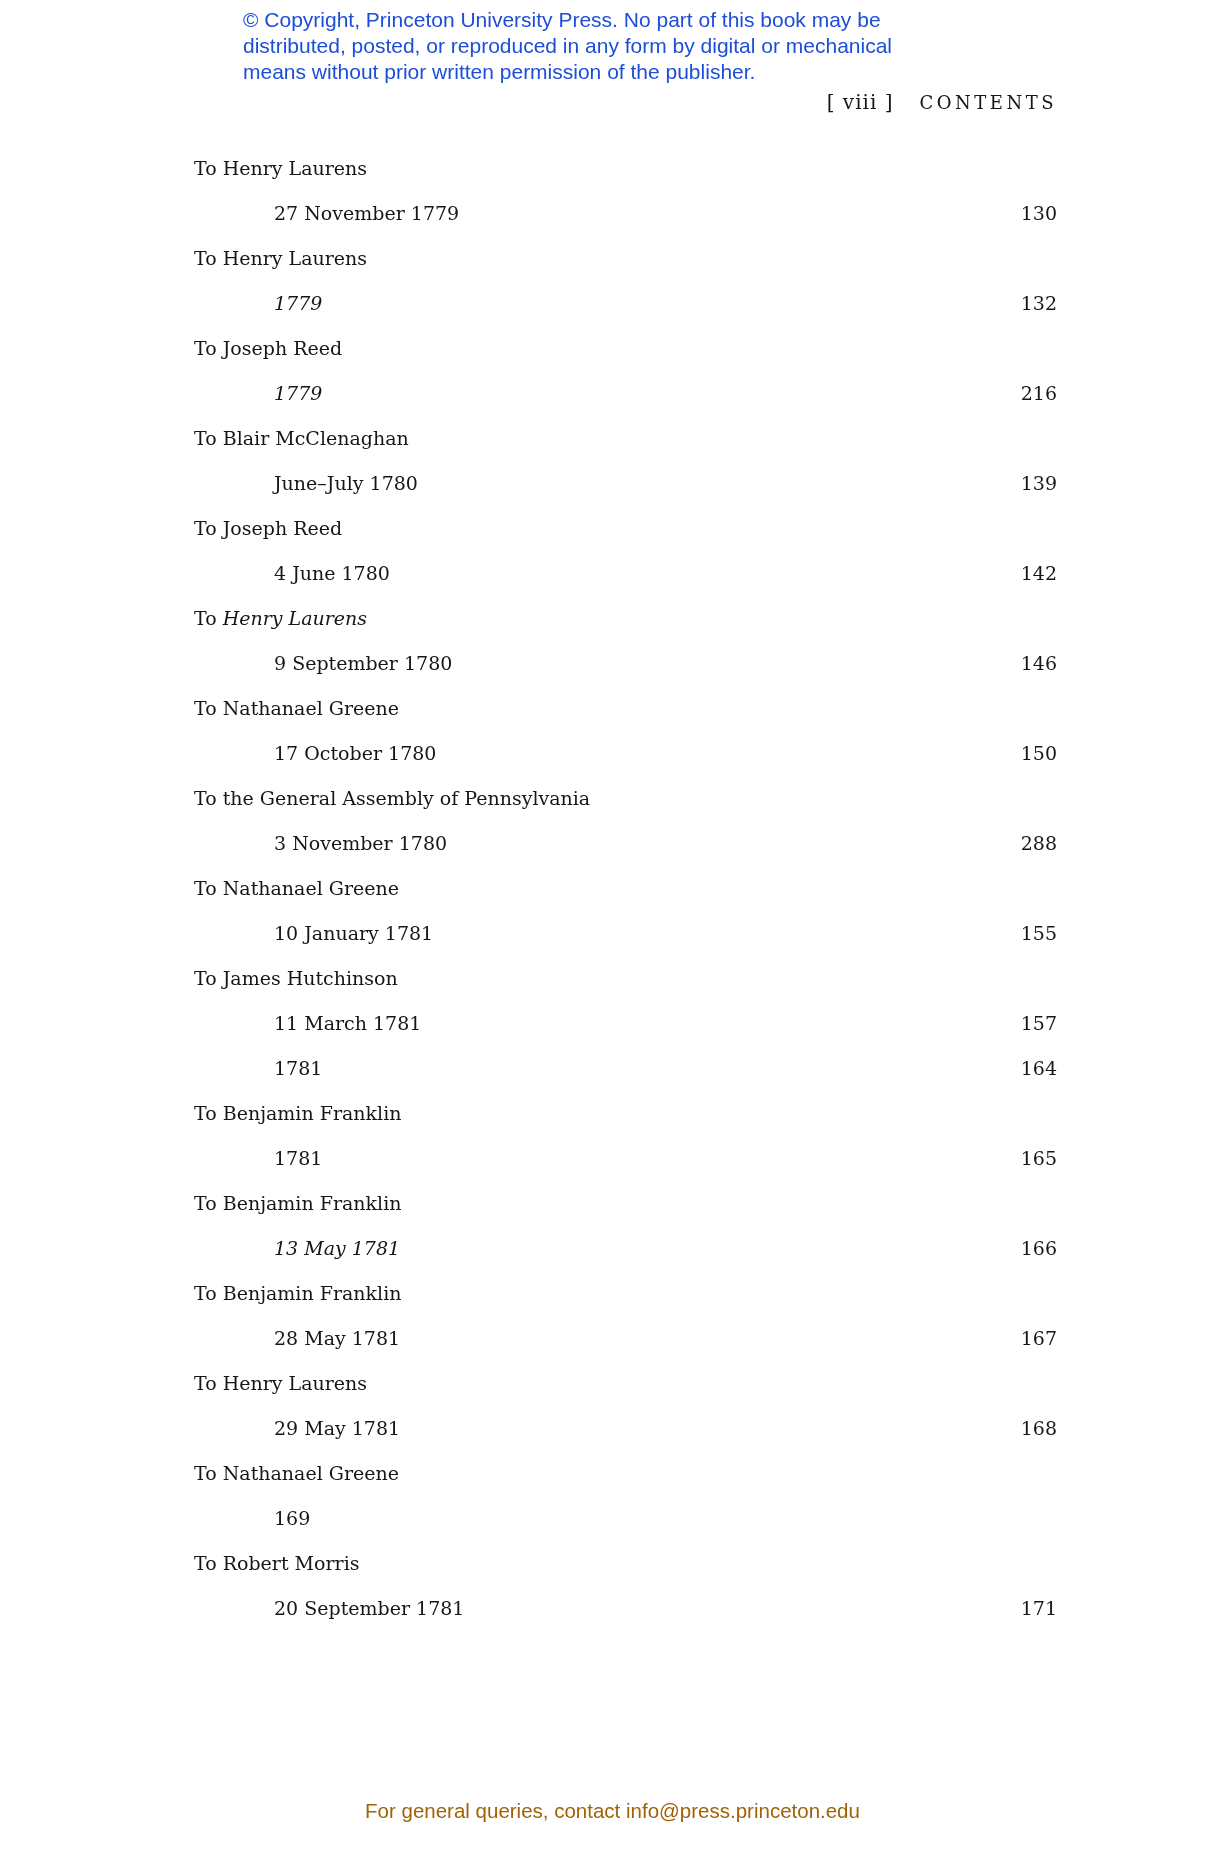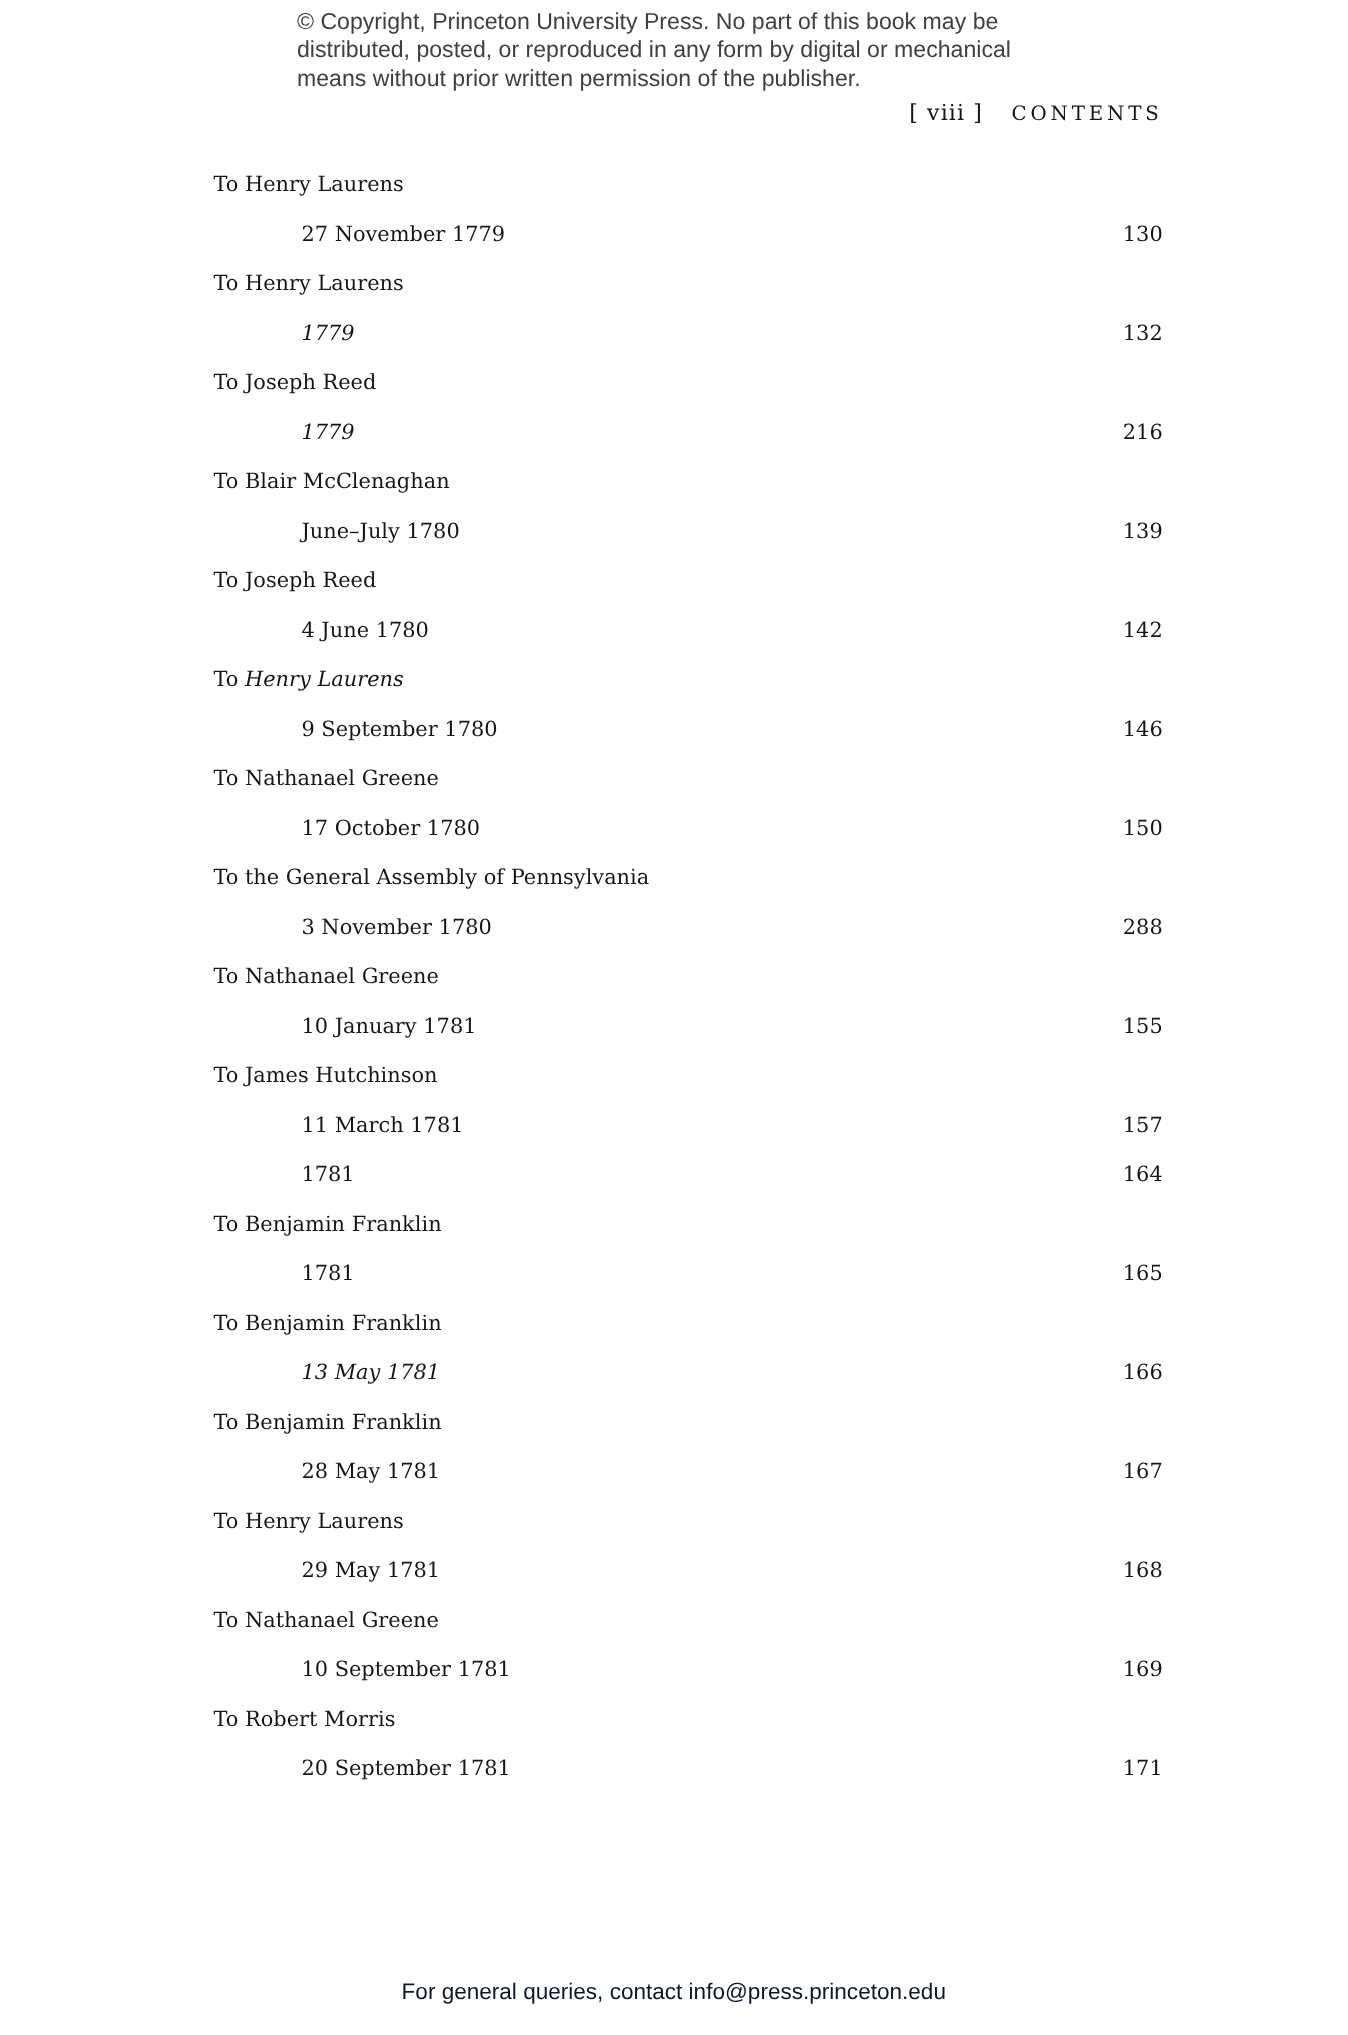--- a/index.html
+++ b/index.html
@@ -7,26 +7,26 @@
     width: 1225px;
     height: 1850px;
     position: relative;
     background: #ffffff;
     overflow: hidden;
     font-family: "DejaVu Serif", serif;
     color: #161616;
   }
   .copyright {
     position: absolute;
-    left: 270px;
+    left: 243px;
     top: 7px;
     font-family: "Liberation Sans", sans-serif;
     font-size: 21px;
     line-height: 26px;
-    color: #404040;
+    color: #1d4ed8;
     white-space: nowrap;
   }
   .pagehead {
     position: absolute;
     left: 194px;
     top: 90px;
     width: 863px;
     text-align: right;
     white-space: nowrap;
   }
@@ -60,21 +60,21 @@
   }
   .italic { font-style: italic; }
   .footer {
     position: absolute;
     left: 0;
     top: 1799px;
     width: 1225px;
     text-align: center;
     font-family: "Liberation Sans", sans-serif;
     font-size: 20.5px;
-    color: #0f172a;
+    color: #a16207;
   }
 </style>
 </head>
 <body>
 
 <div class="copyright">
   <div>© Copyright, Princeton University Press. No part of this book may be</div>
   <div>distributed, posted, or reproduced in any form by digital or mechanical</div>
   <div>means without prior written permission of the publisher.</div>
 </div>
@@ -229,21 +229,20 @@
       <span class="t-date">29 May 1781</span>
       <span class="t-page">168</span>
     </div>
   </div>
 
   <div class="entry">
     <div class="entry-title">
       <span class="t-prefix">To </span><span class="t-name">Nathanael Greene</span>
     </div>
     <div class="entry-date-row">
-      <span class="t-date">10 September 1781</span>
       <span class="t-page">169</span>
     </div>
   </div>
 
   <div class="entry">
     <div class="entry-title">
       <span class="t-prefix">To </span><span class="t-name">Robert Morris</span>
     </div>
     <div class="entry-date-row">
       <span class="t-date">20 September 1781</span>

